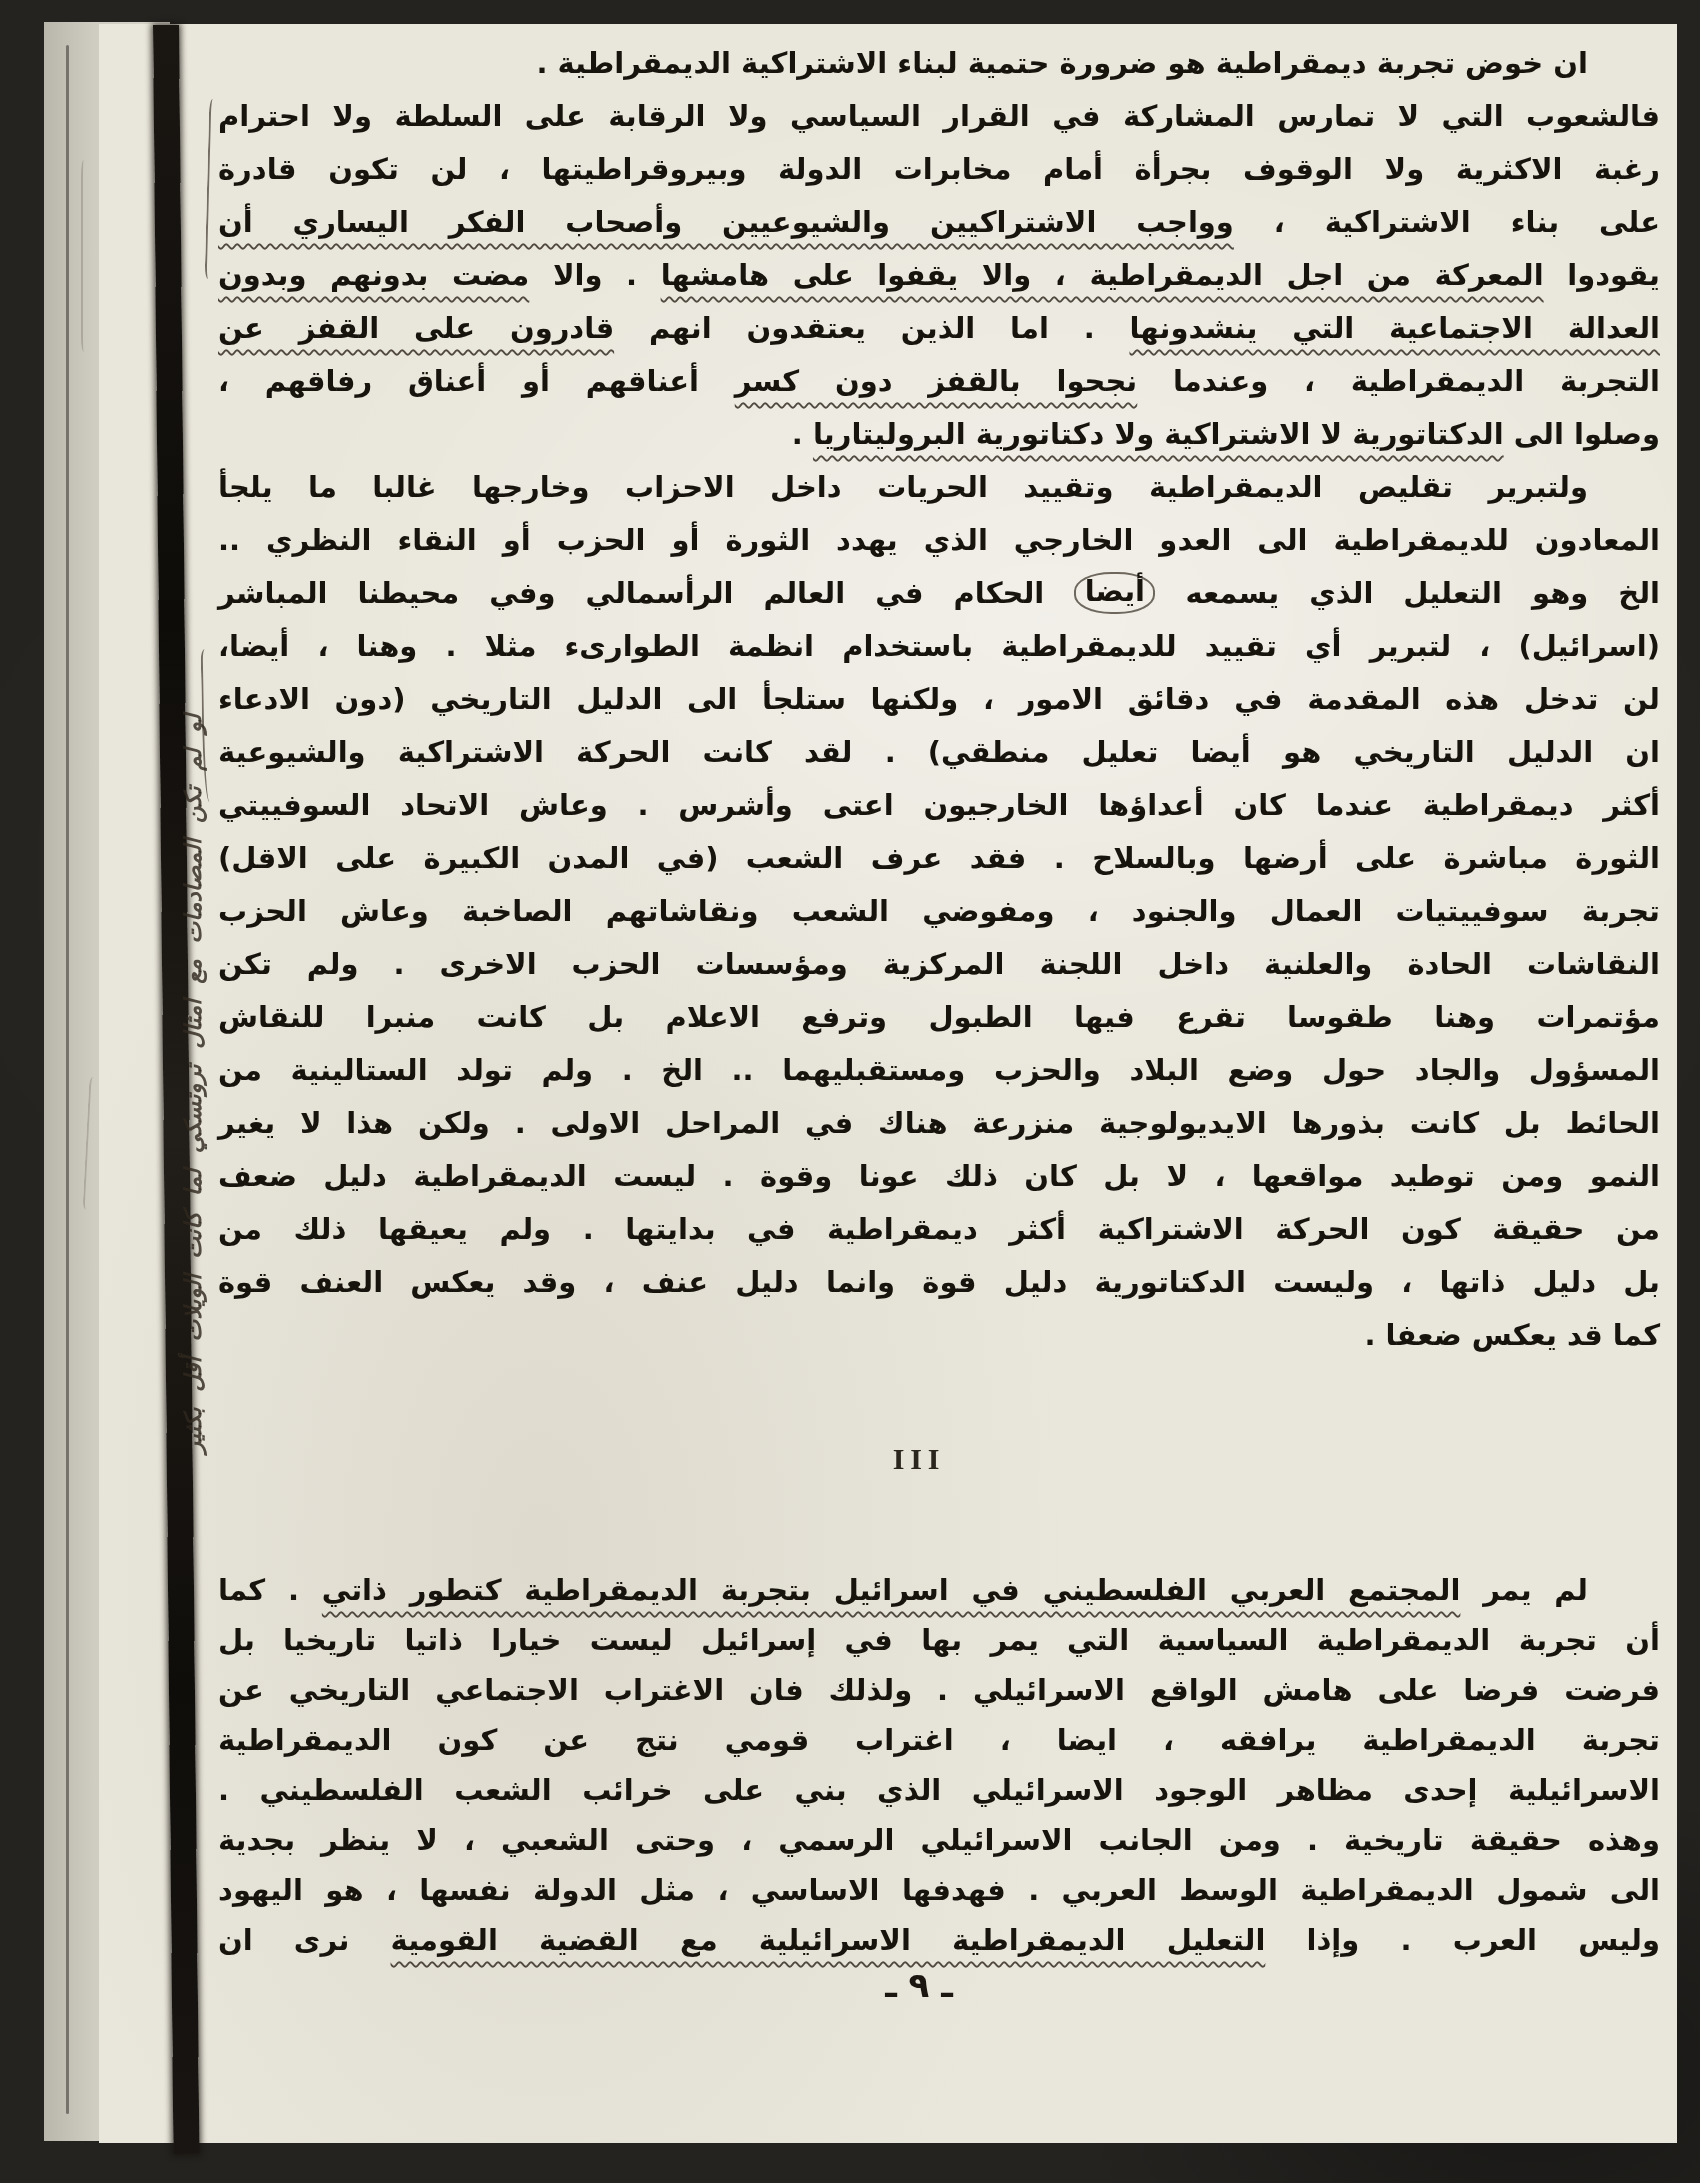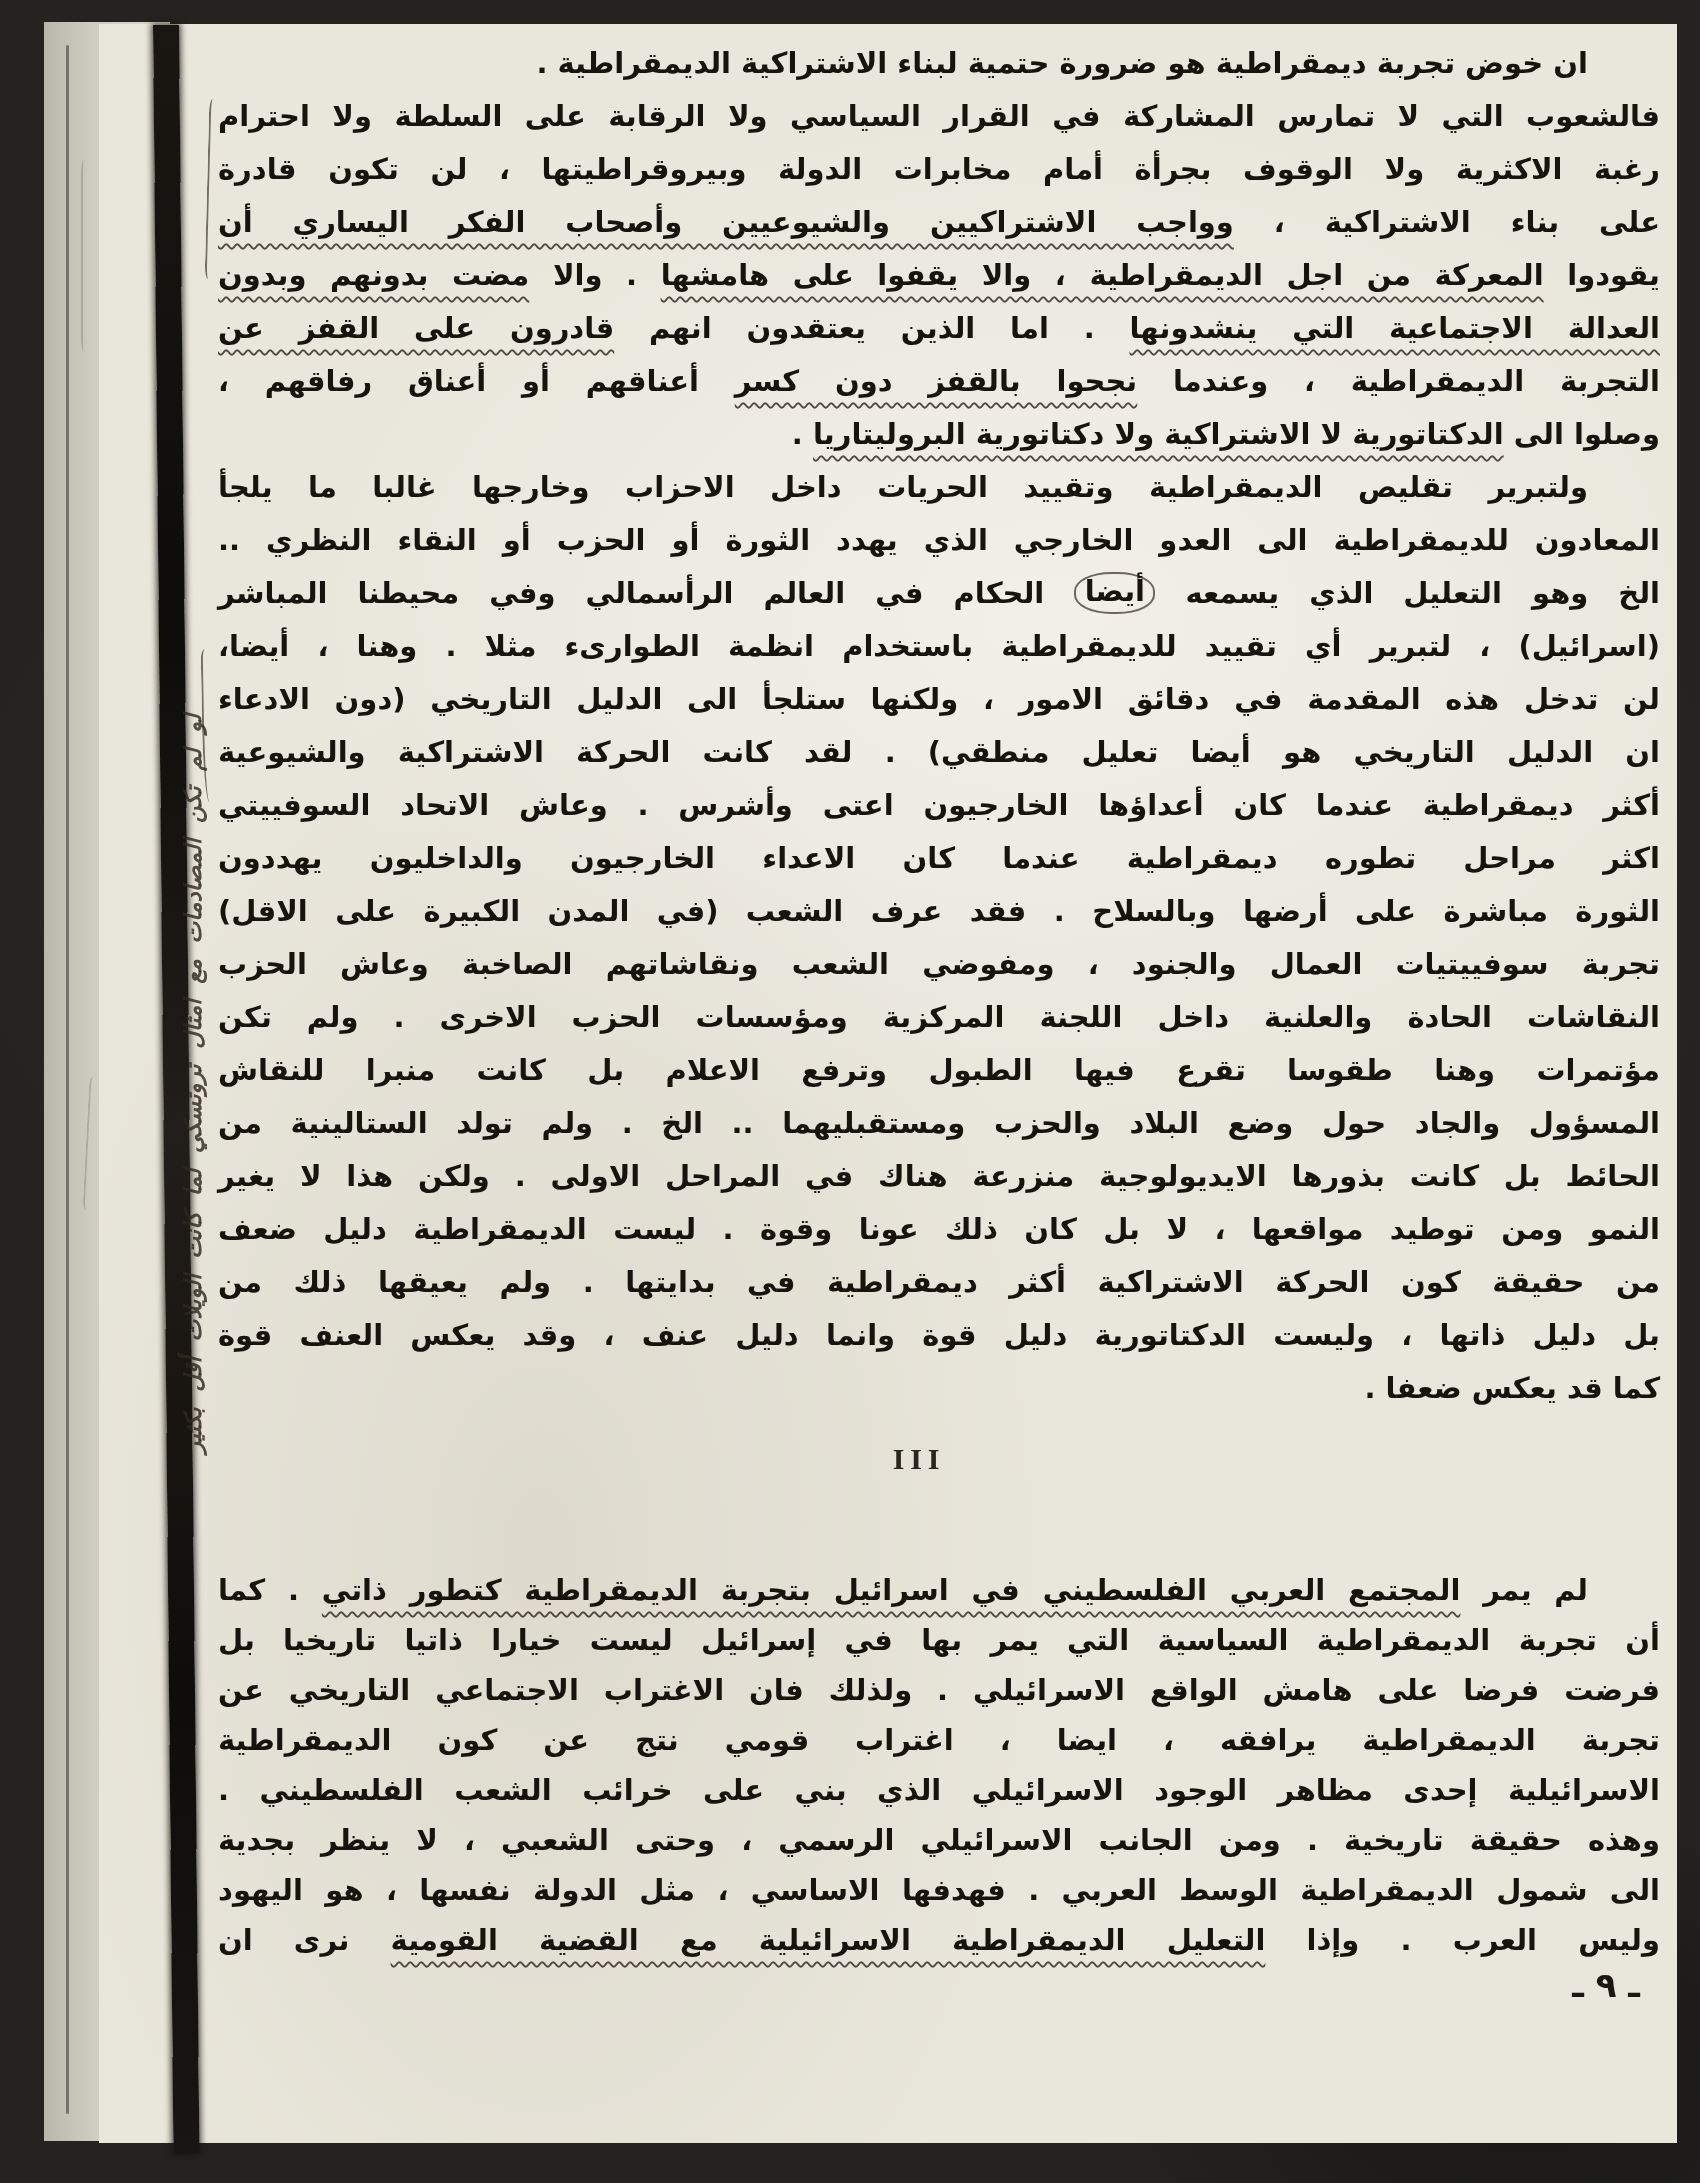--- a/index.html
+++ b/index.html
@@ -66,21 +66,21 @@
     position:relative;top:-1.7px;
   }
   .section-marker{
     position:absolute;left:198px;top:1442px;width:1442px;
     text-align:center;direction:ltr;
     font-family:Liberation Serif, serif;font-weight:bold;
     font-size:30px;letter-spacing:5.9px;color:#2a251d;
   }
   .page-number{
     position:absolute;left:198px;top:1965px;width:1442px;
-    text-align:right;direction:rtl;
+    text-align:center;direction:rtl;
     font-weight:bold;font-size:34px;color:#1b1710;letter-spacing:3.4px;
   }
   
   .margin-note{
     position:absolute;left:180px;top:1963px;width:1249px;height:32px;
     transform:rotate(-90deg);transform-origin:0 0;
     direction:rtl;text-align:right;
     font-style:italic;font-weight:bold;font-size:23px;word-spacing:7.6px;
     color:rgba(47,40,31,.82);white-space:nowrap;
   }
@@ -119,21 +119,20 @@
       <div class="line"><span class="wavy">العدالة الاجتماعية التي ينشدونها</span><span> . اما الذين يعتقدون انهم </span><span class="wavy">قادرون على القفز عن</span></div>
       <div class="line"><span>التجربة الديمقراطية ، وعندما </span><span class="wavy">نجحوا بالقفز دون كسر</span><span> أعناقهم أو أعناق رفاقهم ،</span></div>
       <div class="line short"><span>وصلوا الى </span><span class="wavy">الدكتاتورية لا الاشتراكية ولا دكتاتورية البروليتاريا</span><span> .</span></div>
       <div class="line indent"><span>ولتبرير تقليص الديمقراطية وتقييد الحريات داخل الاحزاب وخارجها غالبا ما يلجأ</span></div>
       <div class="line"><span>المعادون للديمقراطية الى العدو الخارجي الذي يهدد الثورة أو الحزب أو النقاء النظري ..</span></div>
       <div class="line"><span>الخ وهو التعليل الذي يسمعه </span><span class="circled">أيضا</span><span> الحكام في العالم الرأسمالي وفي محيطنا المباشر</span></div>
       <div class="line"><span>(اسرائيل) ، لتبرير أي تقييد للديمقراطية باستخدام انظمة الطوارىء مثلا . وهنا ، أيضا،</span></div>
       <div class="line"><span>لن تدخل هذه المقدمة في دقائق الامور ، ولكنها ستلجأ الى الدليل التاريخي (دون الادعاء</span></div>
       <div class="line"><span>ان الدليل التاريخي هو أيضا تعليل منطقي) . لقد كانت الحركة الاشتراكية والشيوعية</span></div>
       <div class="line"><span>أكثر ديمقراطية عندما كان أعداؤها الخارجيون اعتى وأشرس . وعاش الاتحاد السوفييتي</span></div>
-      <div class="line"><span>اكثر مراحل تطوره ديمقراطية عندما كان الاعداء الخارجيون والداخليون يهددون</span></div>
       <div class="line"><span>الثورة مباشرة على أرضها وبالسلاح . فقد عرف الشعب (في المدن الكبيرة على الاقل)</span></div>
       <div class="line"><span>تجربة سوفييتيات العمال والجنود ، ومفوضي الشعب ونقاشاتهم الصاخبة وعاش الحزب</span></div>
       <div class="line"><span>النقاشات الحادة والعلنية داخل اللجنة المركزية ومؤسسات الحزب الاخرى . ولم تكن</span></div>
       <div class="line"><span>مؤتمرات وهنا طقوسا تقرع فيها الطبول وترفع الاعلام بل كانت منبرا للنقاش</span></div>
       <div class="line"><span>المسؤول والجاد حول وضع البلاد والحزب ومستقبليهما .. الخ . ولم تولد الستالينية من</span></div>
       <div class="line"><span>الحائط بل كانت بذورها الايديولوجية منزرعة هناك في المراحل الاولى . ولكن هذا لا يغير</span></div>
       <div class="line"><span>النمو ومن توطيد مواقعها ، لا بل كان ذلك عونا وقوة . ليست الديمقراطية دليل ضعف</span></div>
       <div class="line"><span>من حقيقة كون الحركة الاشتراكية أكثر ديمقراطية في بدايتها . ولم يعيقها ذلك من</span></div>
       <div class="line"><span>بل دليل ذاتها ، وليست الدكتاتورية دليل قوة وانما دليل عنف ، وقد يعكس العنف قوة</span></div>
       <div class="line short"><span>كما قد يعكس ضعفا .</span></div>

